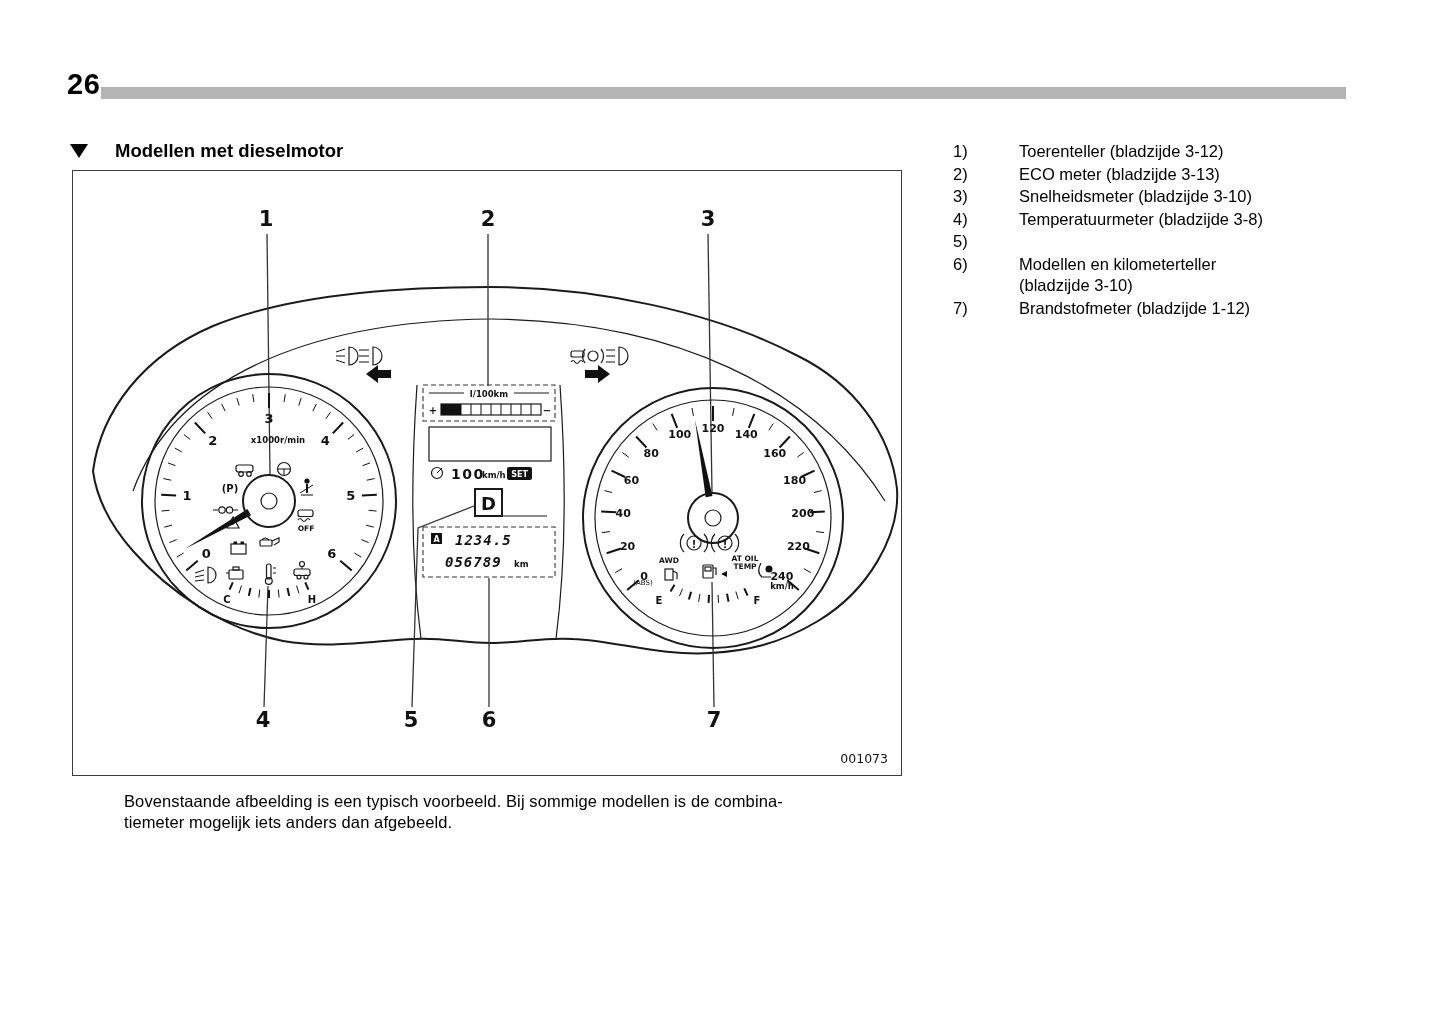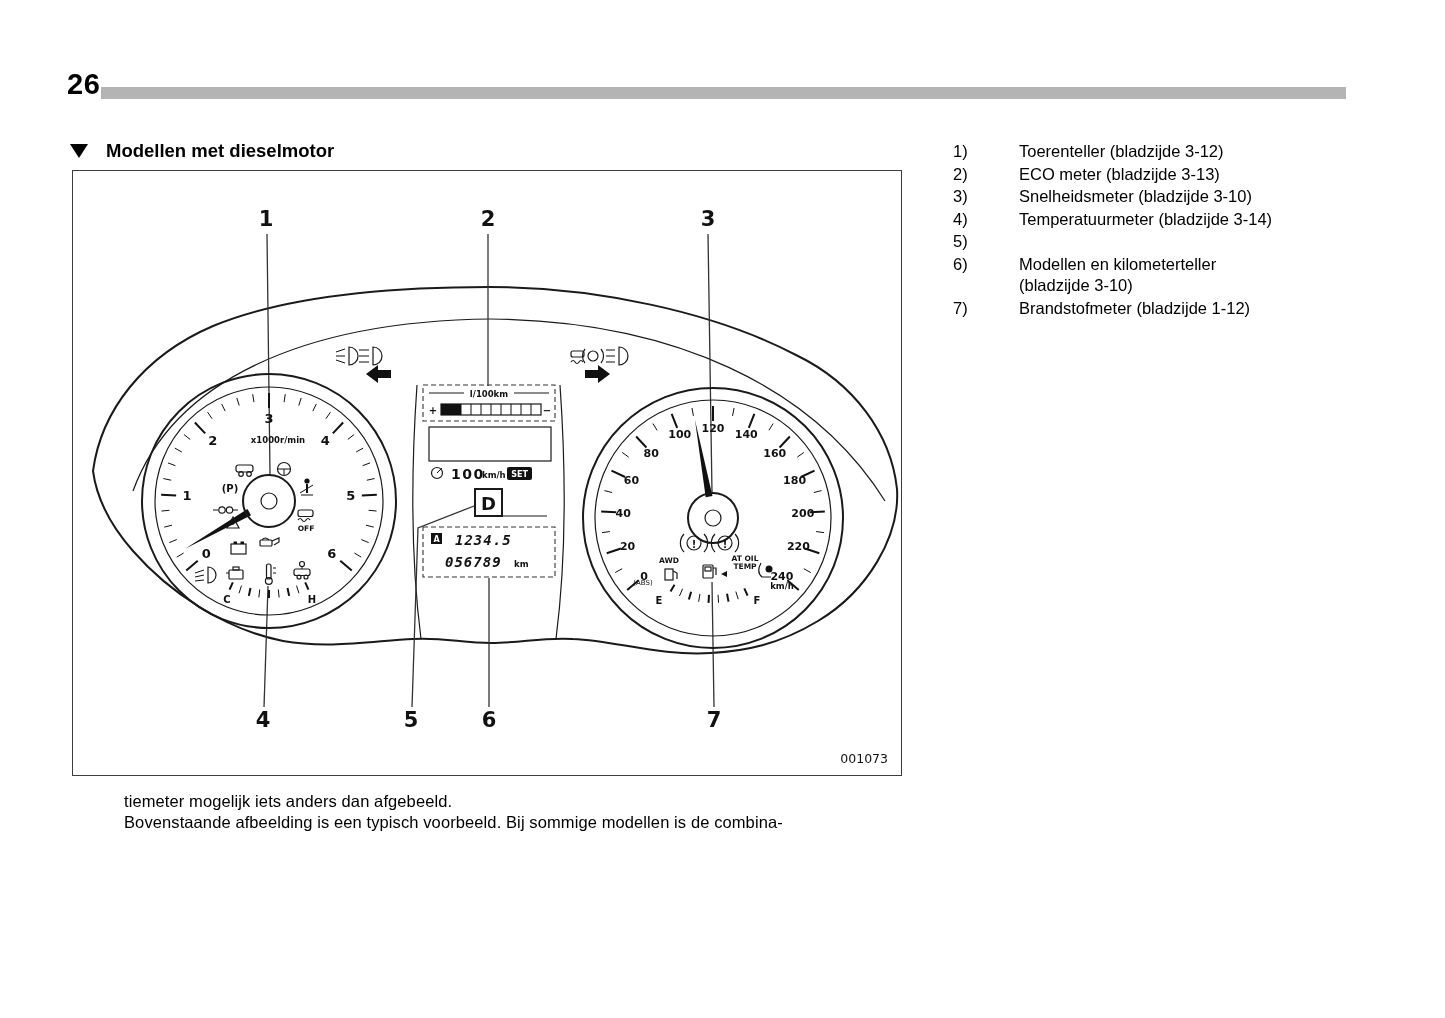--- a/index.html
+++ b/index.html
@@ -1,20 +1,20 @@
 <!DOCTYPE html>
 <html><head>
 <meta charset="utf-8">
 <style>
   html,body{margin:0;padding:0;background:#fff;}
   .page{position:relative;width:1412px;height:1018px;background:#fff;overflow:hidden;
         font-family:"Liberation Sans",sans-serif;color:#000;}
   .pagenum{position:absolute;left:67px;top:68px;font-size:29px;font-weight:bold;letter-spacing:.5px;}
   .header-bar{position:absolute;left:101px;top:87px;width:1245px;height:12px;background:#b4b4b4;}
-  .section-heading{position:absolute;left:70px;top:140px;display:flex;align-items:center;gap:18px;}
+  .section-heading{position:absolute;left:70px;top:140px;display:flex;align-items:center;gap:27px;}
   .tri{width:0;height:0;border-left:9px solid transparent;border-right:9px solid transparent;border-top:14px solid #000;}
   .section-title{font-size:18.5px;font-weight:bold;}
   .figure-box{position:absolute;left:72px;top:170px;width:830px;height:606px;border:1.5px solid #3c3c3c;box-sizing:border-box;background:#fff;}
   .caption{position:absolute;left:124px;top:791px;font-size:16.5px;line-height:21px;letter-spacing:.1px;}
   .legend{position:absolute;left:953px;top:141px;font-size:16.5px;line-height:21.5px;}
   .legend-item{display:flex;margin-bottom:1px;}
   .legend-num{width:42px;flex:none;}
   .legend-text{max-width:352px;margin-left:24px;}
   
   svg text{fill:#111;}
@@ -383,22 +383,22 @@
         <text class="odo" x="382" y="374">1234.5</text>
         <text class="odo" x="372" y="396">056789</text>
         <text class="lblS" x="441" y="396">km</text>
       </g>
 
       <text class="figcode" x="815" y="592" text-anchor="end">001073</text>
     </svg>
   </div>
 
   <div class="caption">
+    <div>Bovenstaande afbeelding is een typisch voorbeeld. Bij sommige modellen is de combina-</div>
     <div>tiemeter mogelijk iets anders dan afgebeeld.</div>
-    <div>Bovenstaande afbeelding is een typisch voorbeeld. Bij sommige modellen is de combina-</div>
   </div>
 
   <div class="legend">
     <div class="legend-item">
       <span class="legend-num">1)</span>
       <span class="legend-text">
           <div>Toerenteller (bladzijde 3-12)</div>
         </span>
     </div>
     <div class="legend-item">
@@ -409,21 +409,21 @@
     </div>
     <div class="legend-item">
       <span class="legend-num">3)</span>
       <span class="legend-text">
           <div>Snelheidsmeter (bladzijde 3-10)</div>
         </span>
     </div>
     <div class="legend-item">
       <span class="legend-num">4)</span>
       <span class="legend-text">
-          <div>Temperatuurmeter (bladzijde 3-14)</div>
+          <div>Temperatuurmeter (bladzijde 3-8)</div>
         </span>
     </div>
     <div class="legend-item">
       <span class="legend-num">5)</span>
     </div>
     <div class="legend-item">
       <span class="legend-num">6)</span>
       <span class="legend-text">
         <div>Modellen en kilometerteller</div>
         <div>(bladzijde 3-10)</div>

